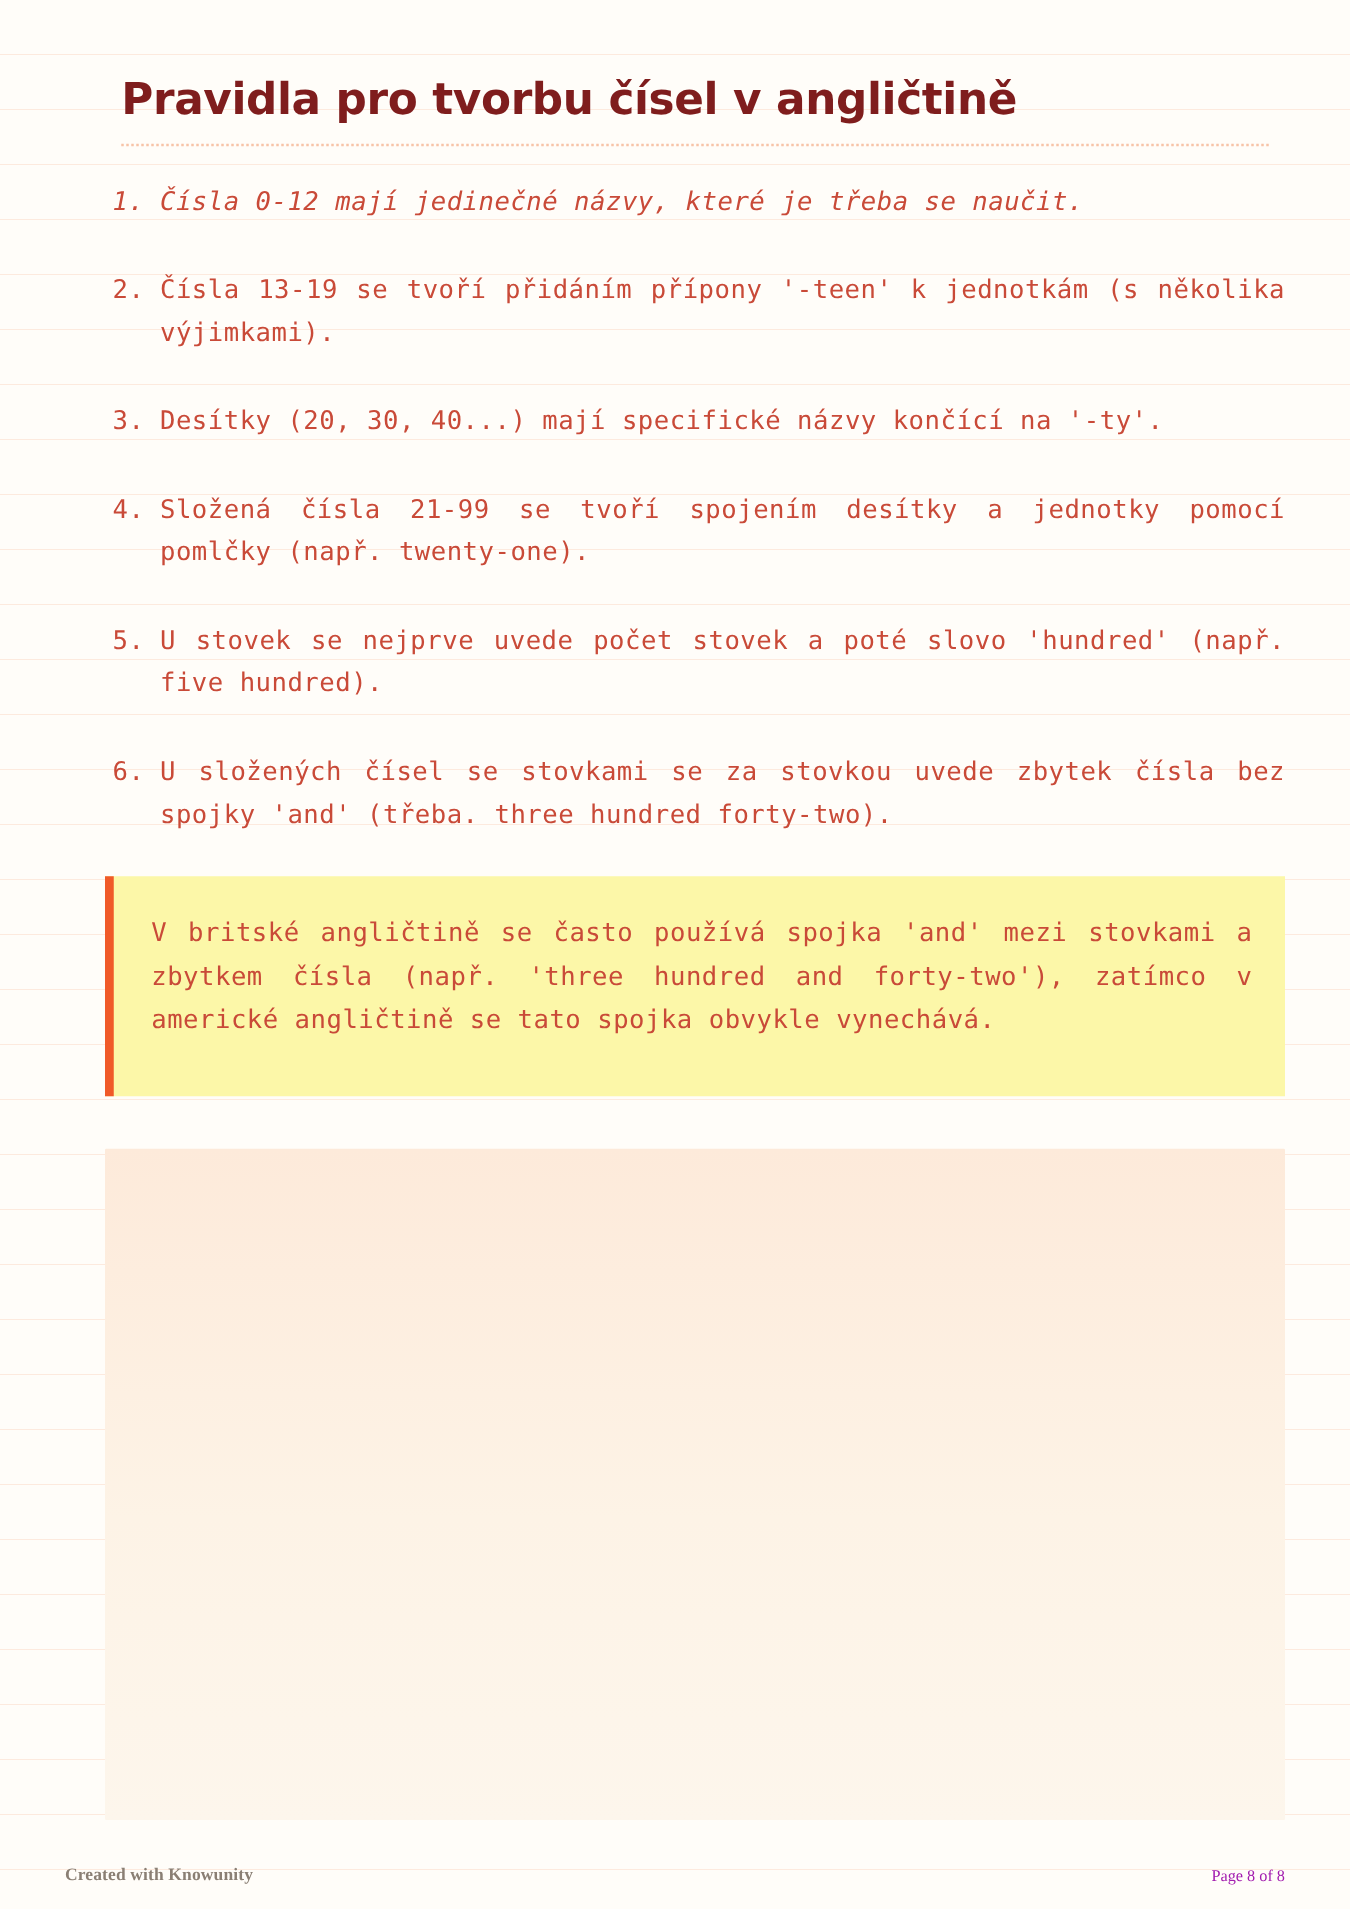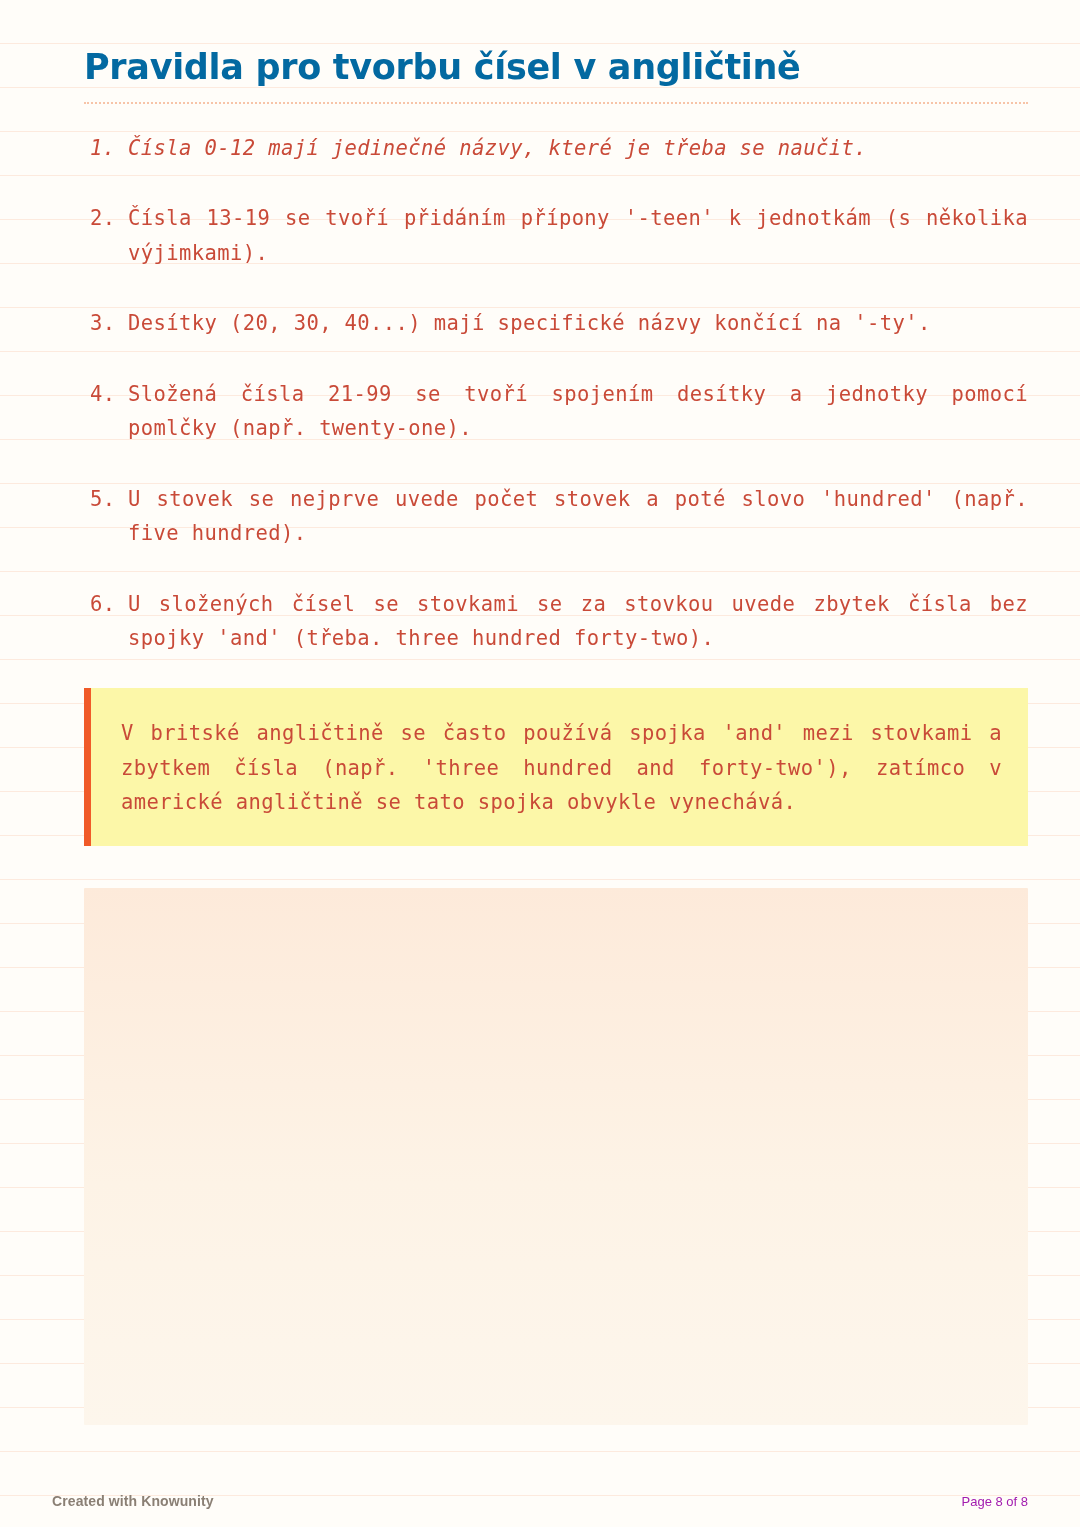--- a/index.html
+++ b/index.html
@@ -26,27 +26,27 @@
         #fdeade 44px
       );
   }
   .content {
     position: absolute;
     left: 84px;
     top: 0;
     width: 944px;
   }
   h1 {
-    margin: 0;
+    margin: 13px;
     padding: 46px 0 14px 0;
     font-family: "DejaVu Sans", sans-serif;
     font-weight: bold;
     font-size: 35px;
     line-height: 1.2;
-    color: #0369a1;
+    color: #7f1d1d;
     letter-spacing: -0.3px;
     border-bottom: 2px dotted #f7c4a8;
   }
   ol.rules {
     margin: 0;
     padding: 0;
     list-style: none;
     counter-reset: rule;
   }
   ol.rules li {
@@ -71,21 +71,21 @@
     left: 6px;
     top: 0;
     color: #c94a38;
     font-size: 20.5px;
     line-height: 1.68;
   }
   .callout {
     margin-top: 33px;
     background: #fcf7a8;
     border-left: 7px solid #f05a28;
-    padding: 28px 26px 26px 30px;
+    padding: 28px 26px 44px 30px;
     box-sizing: border-box;
   }
   .callout p {
     margin: 0;
     font-size: 20.5px;
     line-height: 1.68;
     color: #c94a38;
     letter-spacing: 0.4px;
     text-align: justify;
     text-align-last: left;
@@ -106,21 +106,21 @@
     border-radius: 1px;
   }
   .footer {
     position: absolute;
     left: 52px;
     right: 52px;
     bottom: 18px;
     display: flex;
     justify-content: space-between;
     align-items: flex-end;
-    font-family: Liberation Sans, sans-serif;
+    font-family: Liberation Serif, serif;
     gap: 18px;
   }
   .footer .brand {
     font-size: 14px;
     font-weight: bold;
     color: #8a7f74;
     letter-spacing: 0.1px;
   }
   .footer .pageno {
     font-size: 13px;

